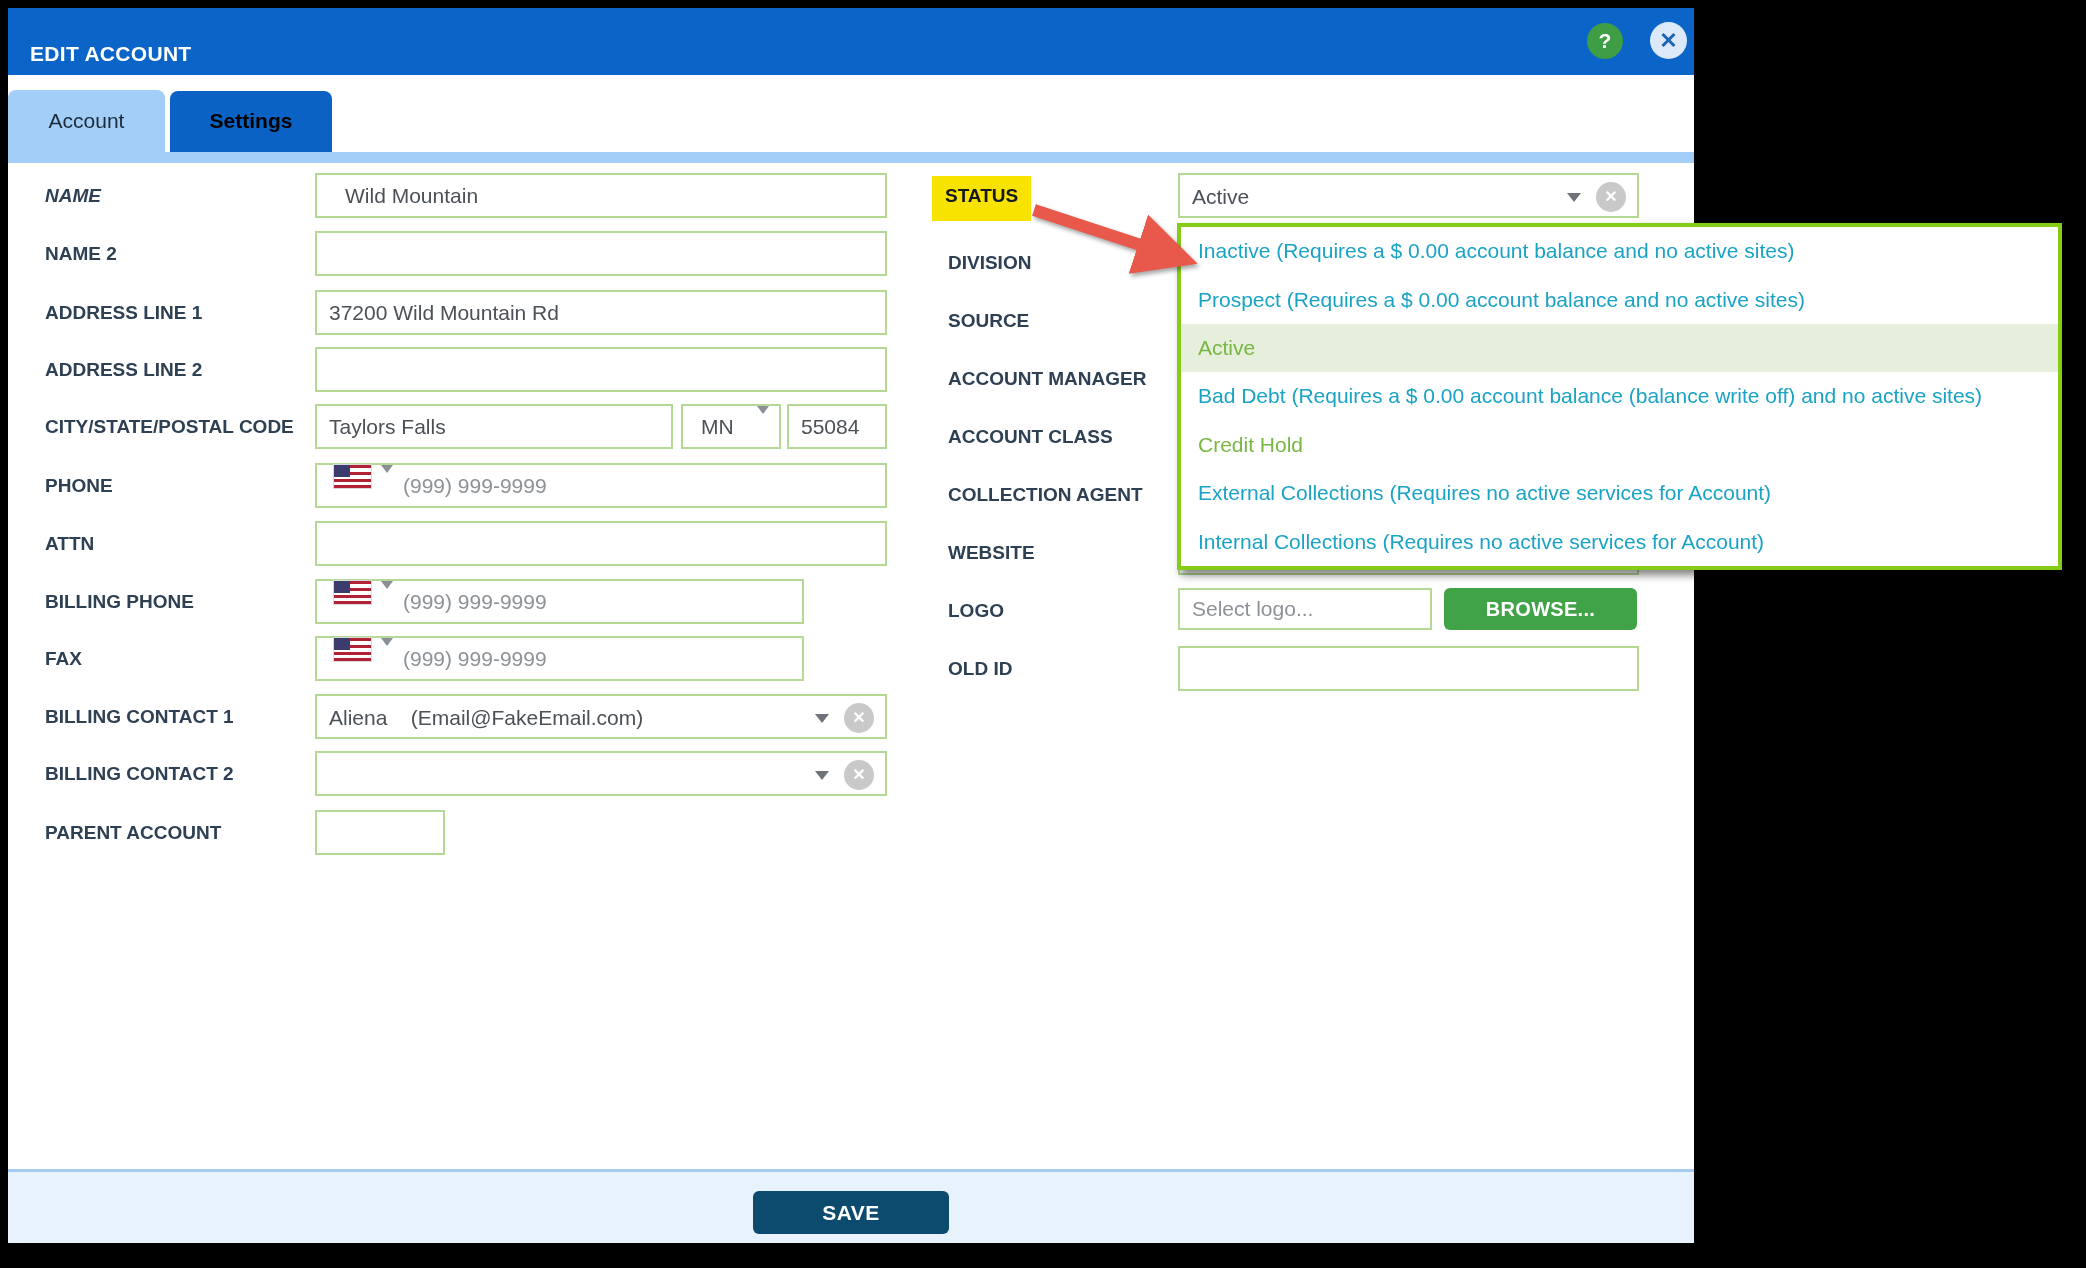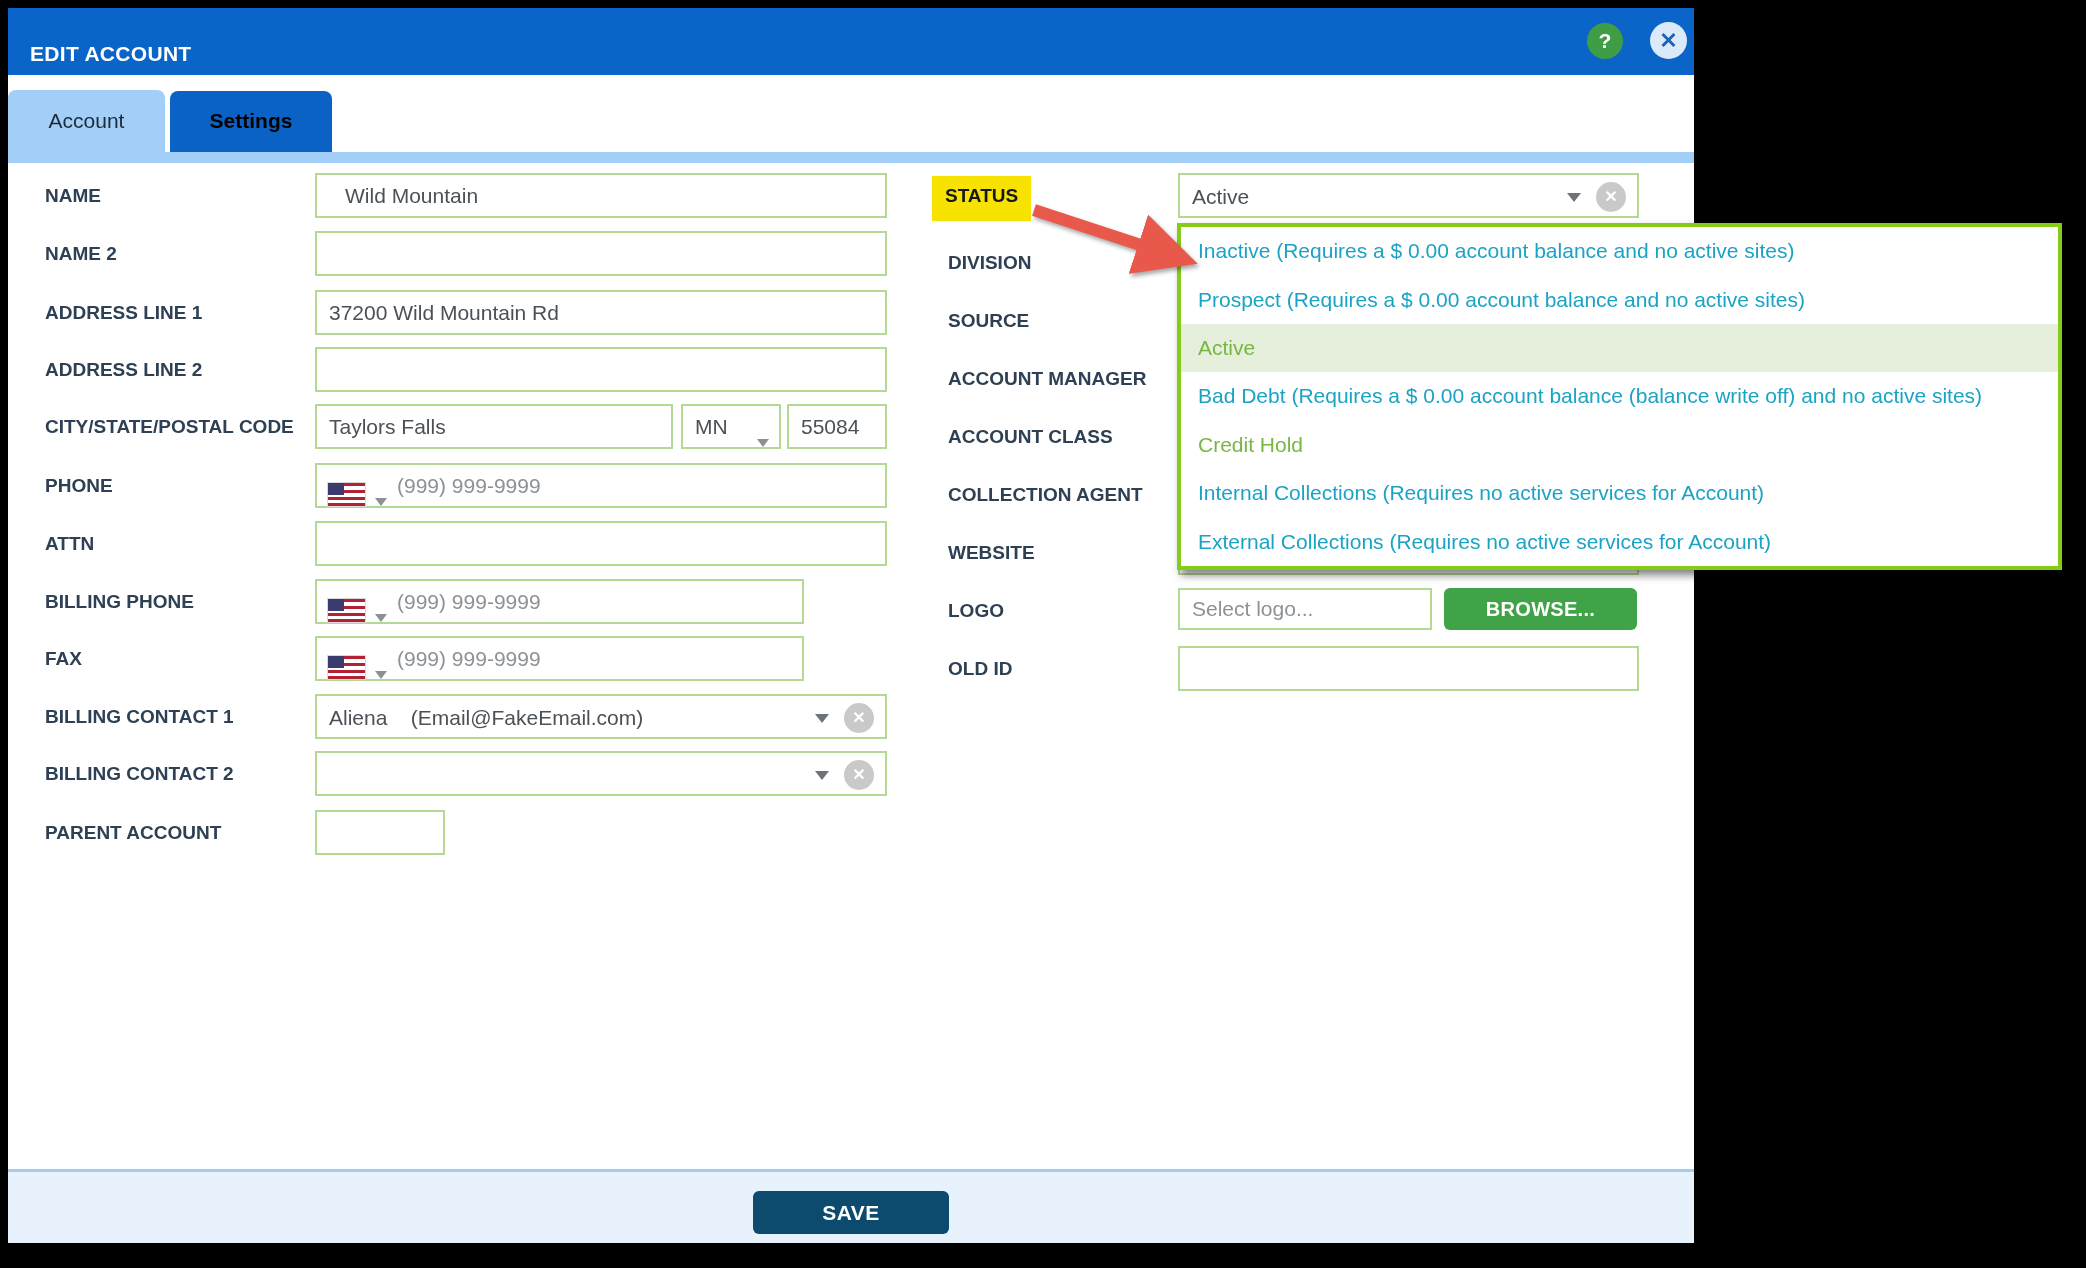--- a/index.html
+++ b/index.html
@@ -24,21 +24,21 @@
                  color:#1b2b3c; font-size:21px; line-height:62px; }
   .tab-settings { left:162px; top:83px; width:162px; height:61px; background:#0a62c5;
                   color:#000000; font-weight:bold; font-size:21px; line-height:59px; }
   .tab-strip { position:absolute; left:0; top:144px; width:100%; height:11px; background:#a2cef7; }
 
   
   .lbl { position:absolute; font-size:19px; font-weight:bold; color:#2e4053; line-height:45px; white-space:nowrap; }
   .inp { position:absolute; height:45px; border:2px solid #b3d995; background:#fff;
          font-family:"Liberation Sans",sans-serif; font-size:21px; color:#4b5157; padding:0 12px; outline:none; }
   .inp::placeholder { color:#8d9297; }
-  .group { position:absolute; height:45px; border:2px solid #b3d995; background:#fff; display:flex; align-items:flex-end; }
+  .group { position:absolute; height:45px; border:2px solid #b3d995; background:#fff; display:flex; align-items:flex-start;padding-left:6px; }
   .group input { border:none; outline:none; flex:1; height:100%; font-family:"Liberation Sans",sans-serif;
                  font-size:21px; color:#4b5157; background:transparent; min-width:0; }
   .group input::placeholder { color:#8d9297; }
   .flag { width:37px; height:23px; margin-left:11px; position:relative; flex:0 0 auto;
           background:repeating-linear-gradient(#b22234 0 3.4px, #fff 3.4px 6.8px); box-shadow:0 0 0 1px #d9d9d9; }
   .flag::after { content:""; position:absolute; left:0; top:0; width:16px; height:12px; background:#3c3b6e; }
   .caret { width:0; height:0; border-left:7px solid transparent; border-right:7px solid transparent;
            border-top:9px solid #8a9096; flex:0 0 auto; }
   .caret.sm { border-left-width:6px; border-right-width:6px; border-top-width:8px; margin:0 10px; }
   .combo-caret { position:absolute; right:56px; top:18px; width:0; height:0;
@@ -78,21 +78,21 @@
     <div class="hdr">
       <div class="hdr-title">EDIT ACCOUNT</div>
       <div class="help-btn">?</div>
       <div class="close-btn">✕</div>
     </div>
 
     <div class="tab tab-account">Account</div>
     <div class="tab tab-settings">Settings</div>
     <div class="tab-strip"></div>
 
-    <div class="lbl" style="left:37px; top:165px;">NAME</div>
+    <div class="lbl" style="left:37px; top:165px;font-style:italic;">NAME</div>
     <input class="inp" style="left: 307px; top: 165px; width: 572px; padding-left: 28px;" value="Wild Mountain">
 
     <div class="lbl" style="left:37px; top:223px;">NAME 2</div>
     <input class="inp" style="left: 307px; top: 223px; width: 572px;" value="">
 
     <div class="lbl" style="left:37px; top:282px;">ADDRESS LINE 1</div>
     <input class="inp" style="left: 307px; top: 282px; width: 572px;" value="37200 Wild Mountain Rd">
 
     <div class="lbl" style="left:37px; top:339px;">ADDRESS LINE 2</div>
     <input class="inp" style="left: 307px; top: 339px; width: 572px;" value="">
@@ -183,22 +183,22 @@
       <button class="save-btn">SAVE</button>
     </div>
   </div>
 
   <div class="dd">
     <div class="opt">Inactive (Requires a $ 0.00 account balance and no active sites)</div>
     <div class="opt">Prospect (Requires a $ 0.00 account balance and no active sites)</div>
     <div class="opt opt--selected">Active</div>
     <div class="opt">Bad Debt (Requires a $ 0.00 account balance (balance write off) and no active sites)</div>
     <div class="opt opt--green">Credit Hold</div>
+    <div class="opt">External Collections (Requires no active services for Account)</div>
     <div class="opt">Internal Collections (Requires no active services for Account)</div>
-    <div class="opt">External Collections (Requires no active services for Account)</div>
   </div>
 
   <svg class="ann-arrow" width="190" height="90" style="filter:drop-shadow(2px 3px 2px rgba(0,0,0,.35));">
     <defs>
       <marker id="ah" markerWidth="5.2" markerHeight="5.2" refX="2.6" refY="2.6" orient="auto">
         <path d="M0,0 L5.2,2.6 L0,5.2 z" fill="#e8594b"></path>
       </marker>
     </defs>
     <line x1="12" y1="14" x2="146" y2="58" stroke="#e8594b" stroke-width="12" marker-end="url(#ah)"></line>
   </svg>

